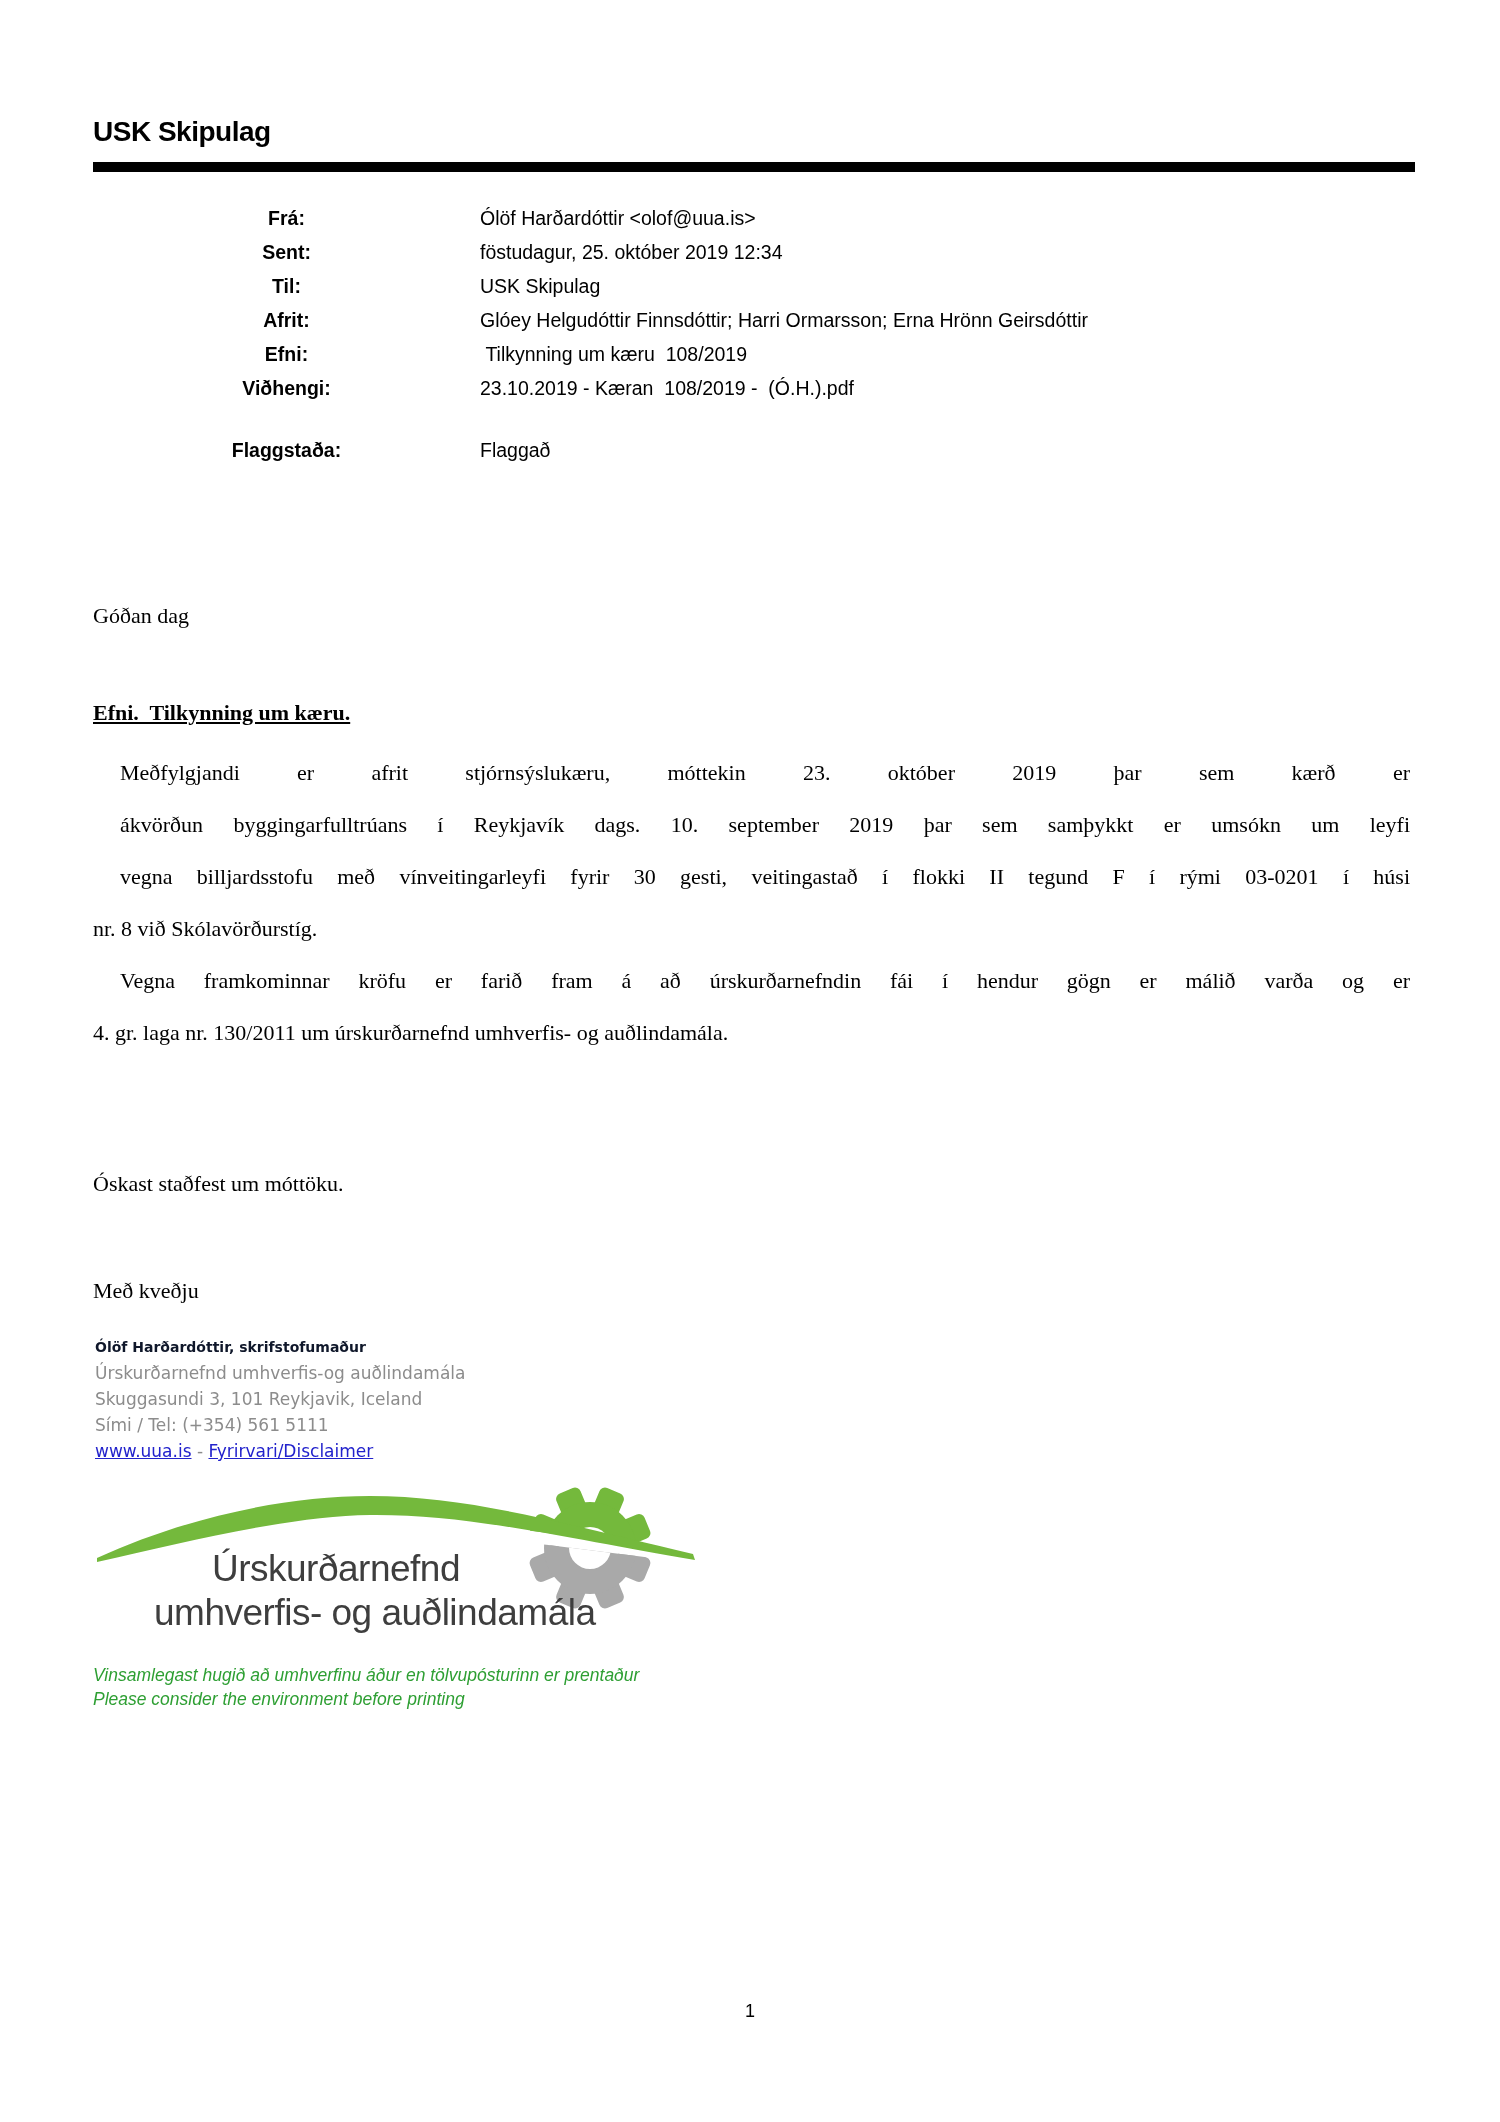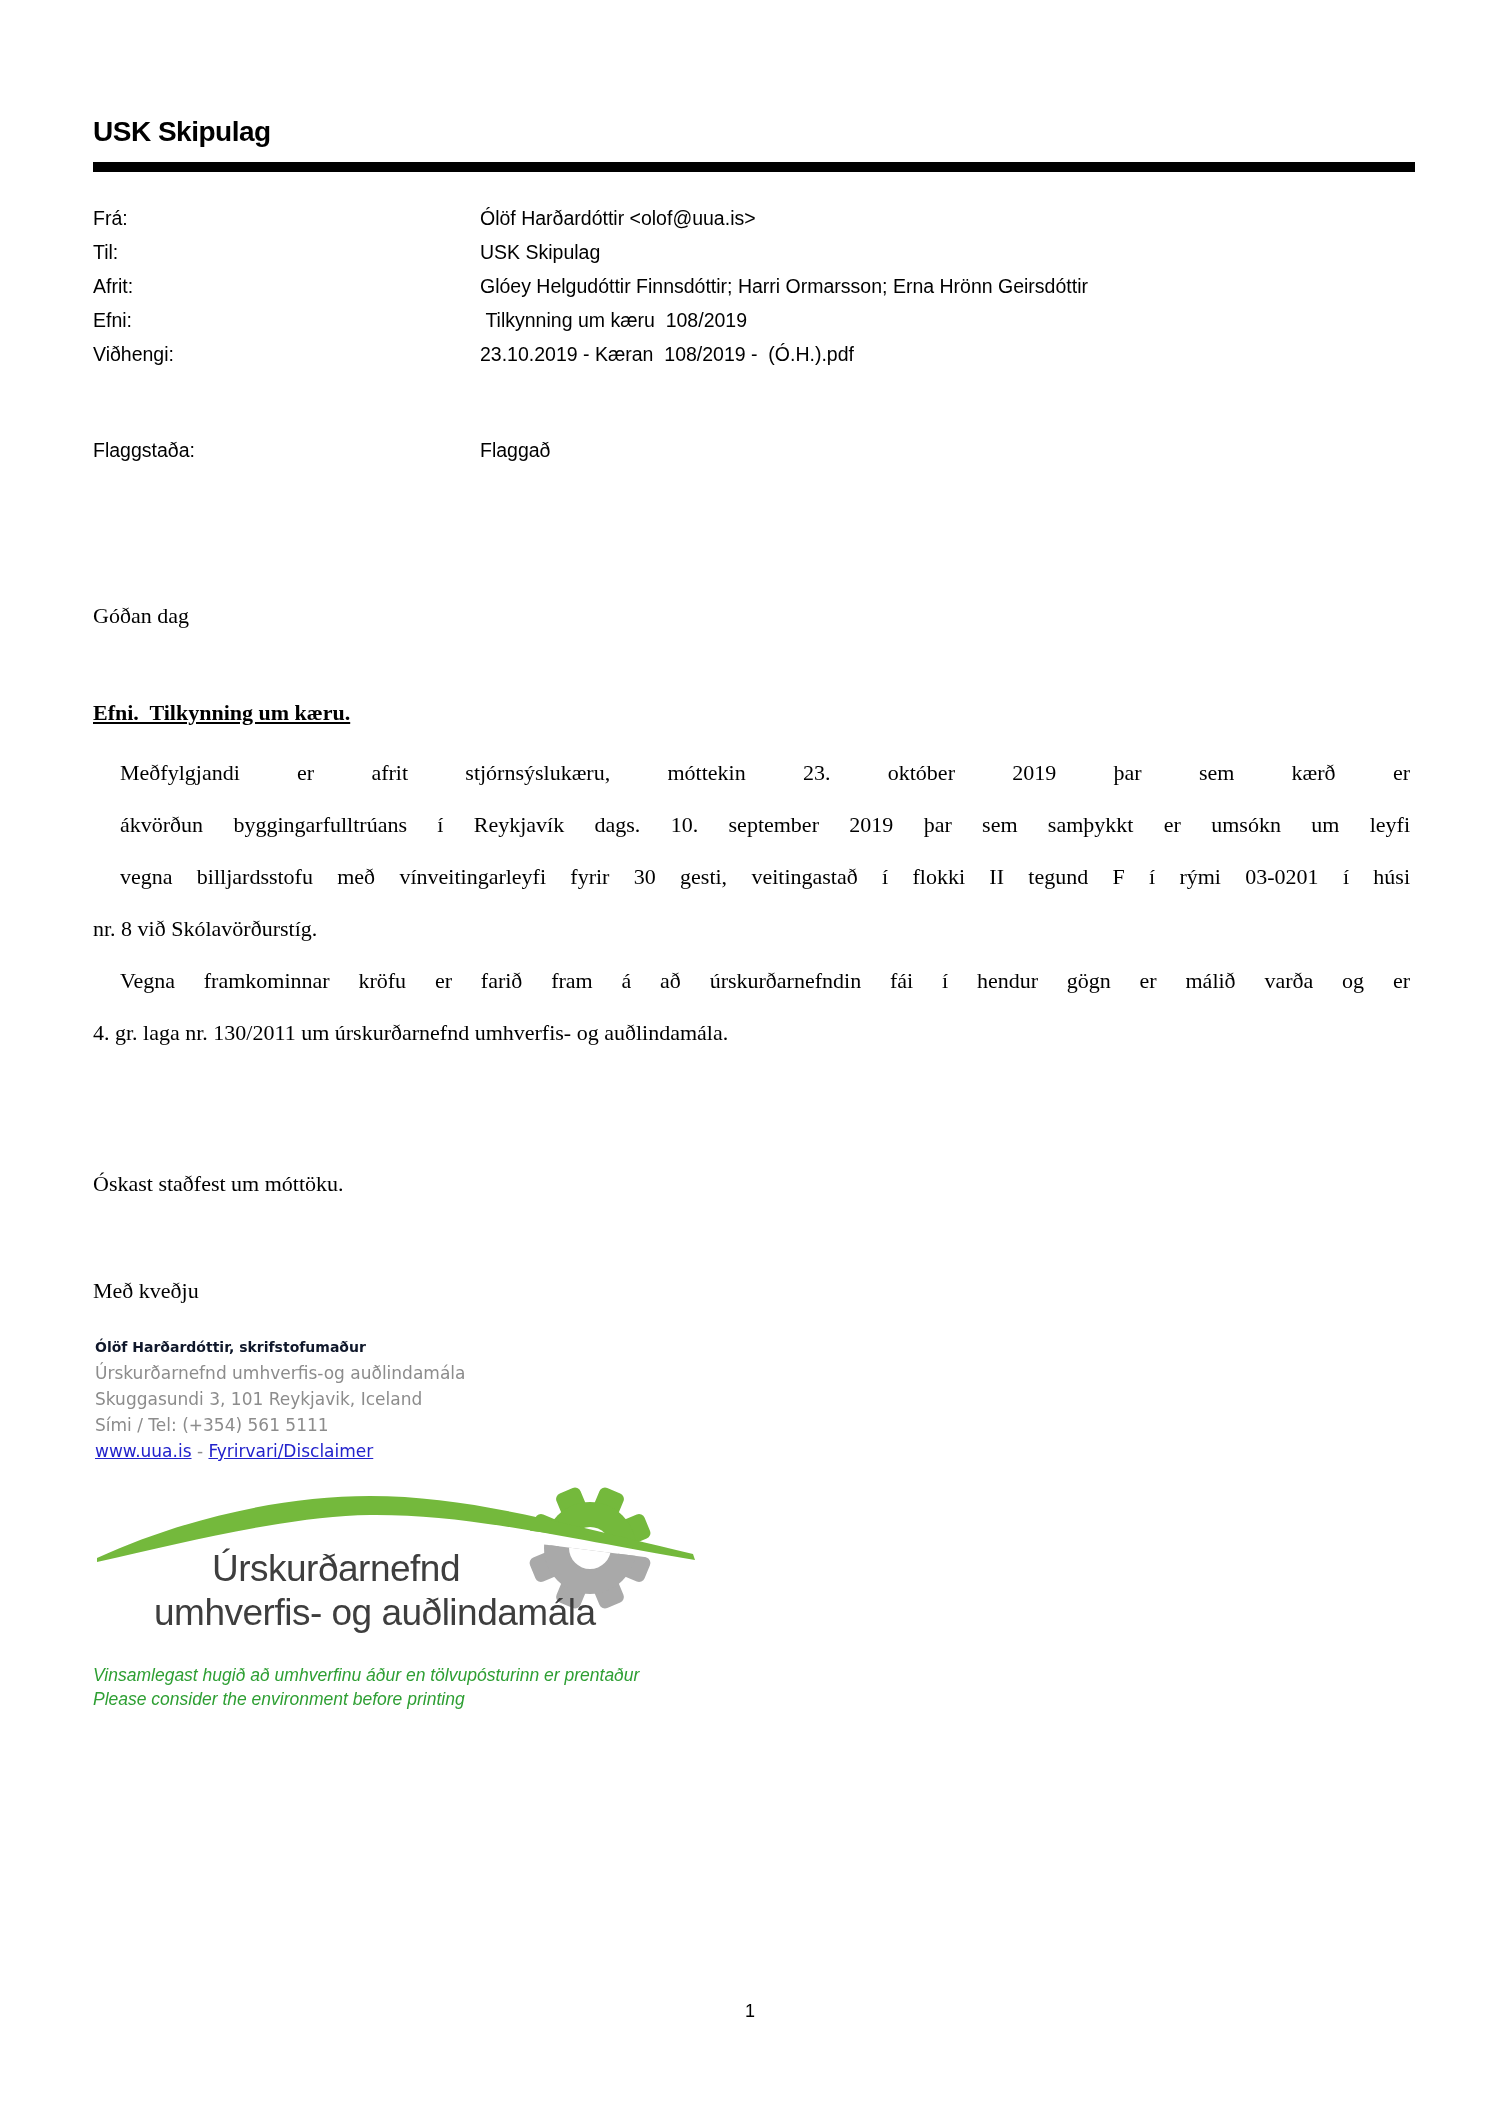--- a/index.html
+++ b/index.html
@@ -27,21 +27,21 @@
     font-size:28px;font-weight:700;letter-spacing:-0.5px;
   }
   .memo-rule{
     position:absolute;left:93px;top:162px;
     width:1322px;height:10px;background:#000;
   }
   
   .hdr{position:absolute;left:93px;top:201px;width:1330px;}
   .hdr.flags{top:433px;}
   .hrow{display:flex;line-height:34px;font-size:19.5px;}
-  .hlabel{width:387px;font-weight:400;flex:0 0 387px;}
+  .hlabel{width:387px;font-weight:700;flex:0 0 387px;text-align:center;}
   .hval{white-space:pre-wrap;}
   
   .serif{font-family:"Liberation Serif", serif;font-size:22px;}
   .greeting{position:absolute;left:93px;top:603px;}
   .subject-heading{
     position:absolute;left:93px;top:700px;
     font-weight:700;text-decoration:underline;white-space:pre-wrap;
   }
   .para{position:absolute;left:93px;width:1317px;line-height:52px;}
   .para1{top:747px;}
@@ -82,20 +82,24 @@
 
 <div class="page">
 
   <div class="memo-title">USK Skipulag</div>
   <div class="memo-rule"></div>
 
   <div class="hdr">
     <div class="hrow">
       <span class="hlabel">Frá:</span>
       <span class="hval">Ólöf Harðardóttir &lt;olof@uua.is&gt;</span>
+    </div>
+    <div class="hrow">
+      <span class="hlabel">Sent:</span>
+      <span class="hval">föstudagur, 25. október 2019 12:34</span>
     </div>
     <div class="hrow">
       <span class="hlabel">Til:</span>
       <span class="hval">USK Skipulag</span>
     </div>
     <div class="hrow">
       <span class="hlabel">Afrit:</span>
       <span class="hval">Glóey Helgudóttir Finnsdóttir; Harri Ormarsson; Erna Hrönn Geirsdóttir</span>
     </div>
     <div class="hrow">

